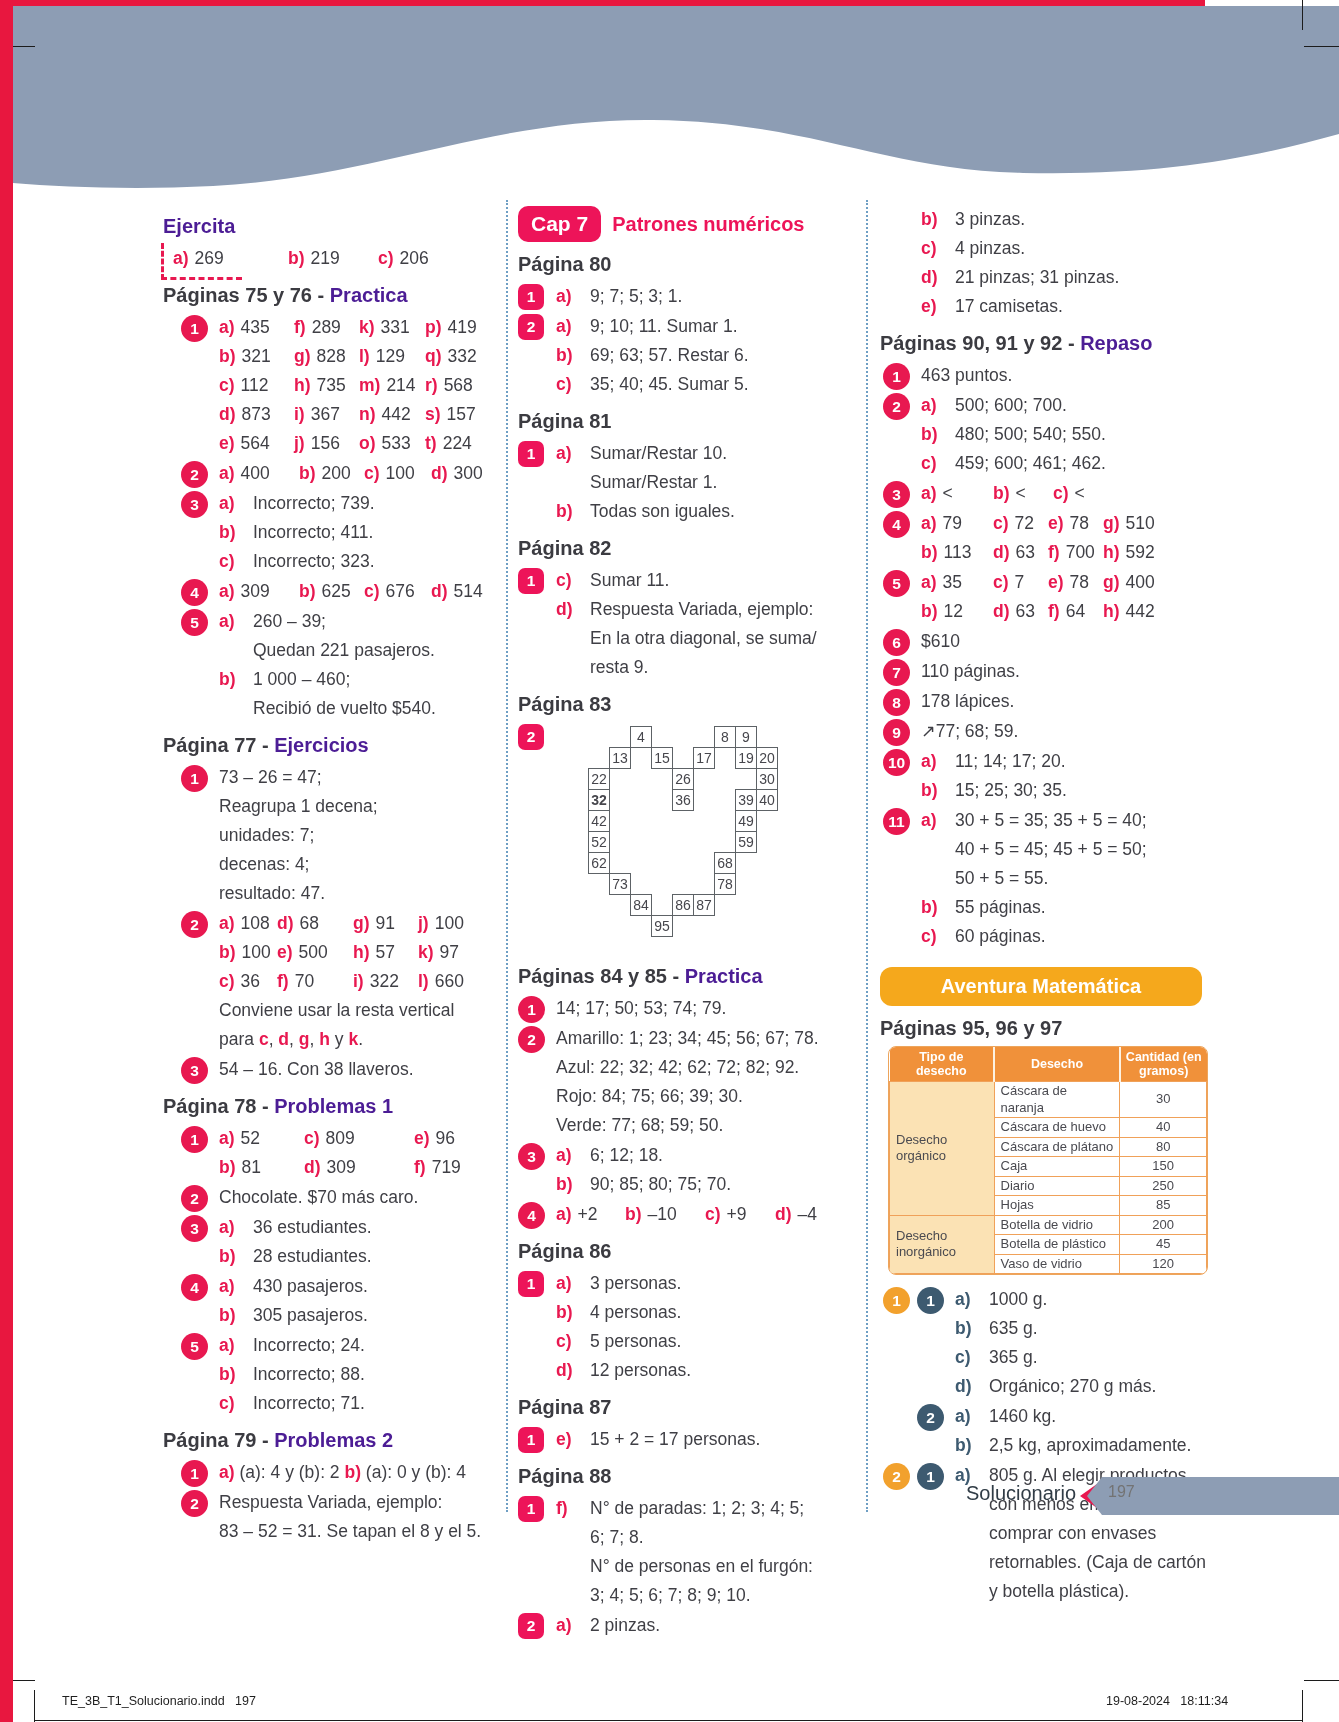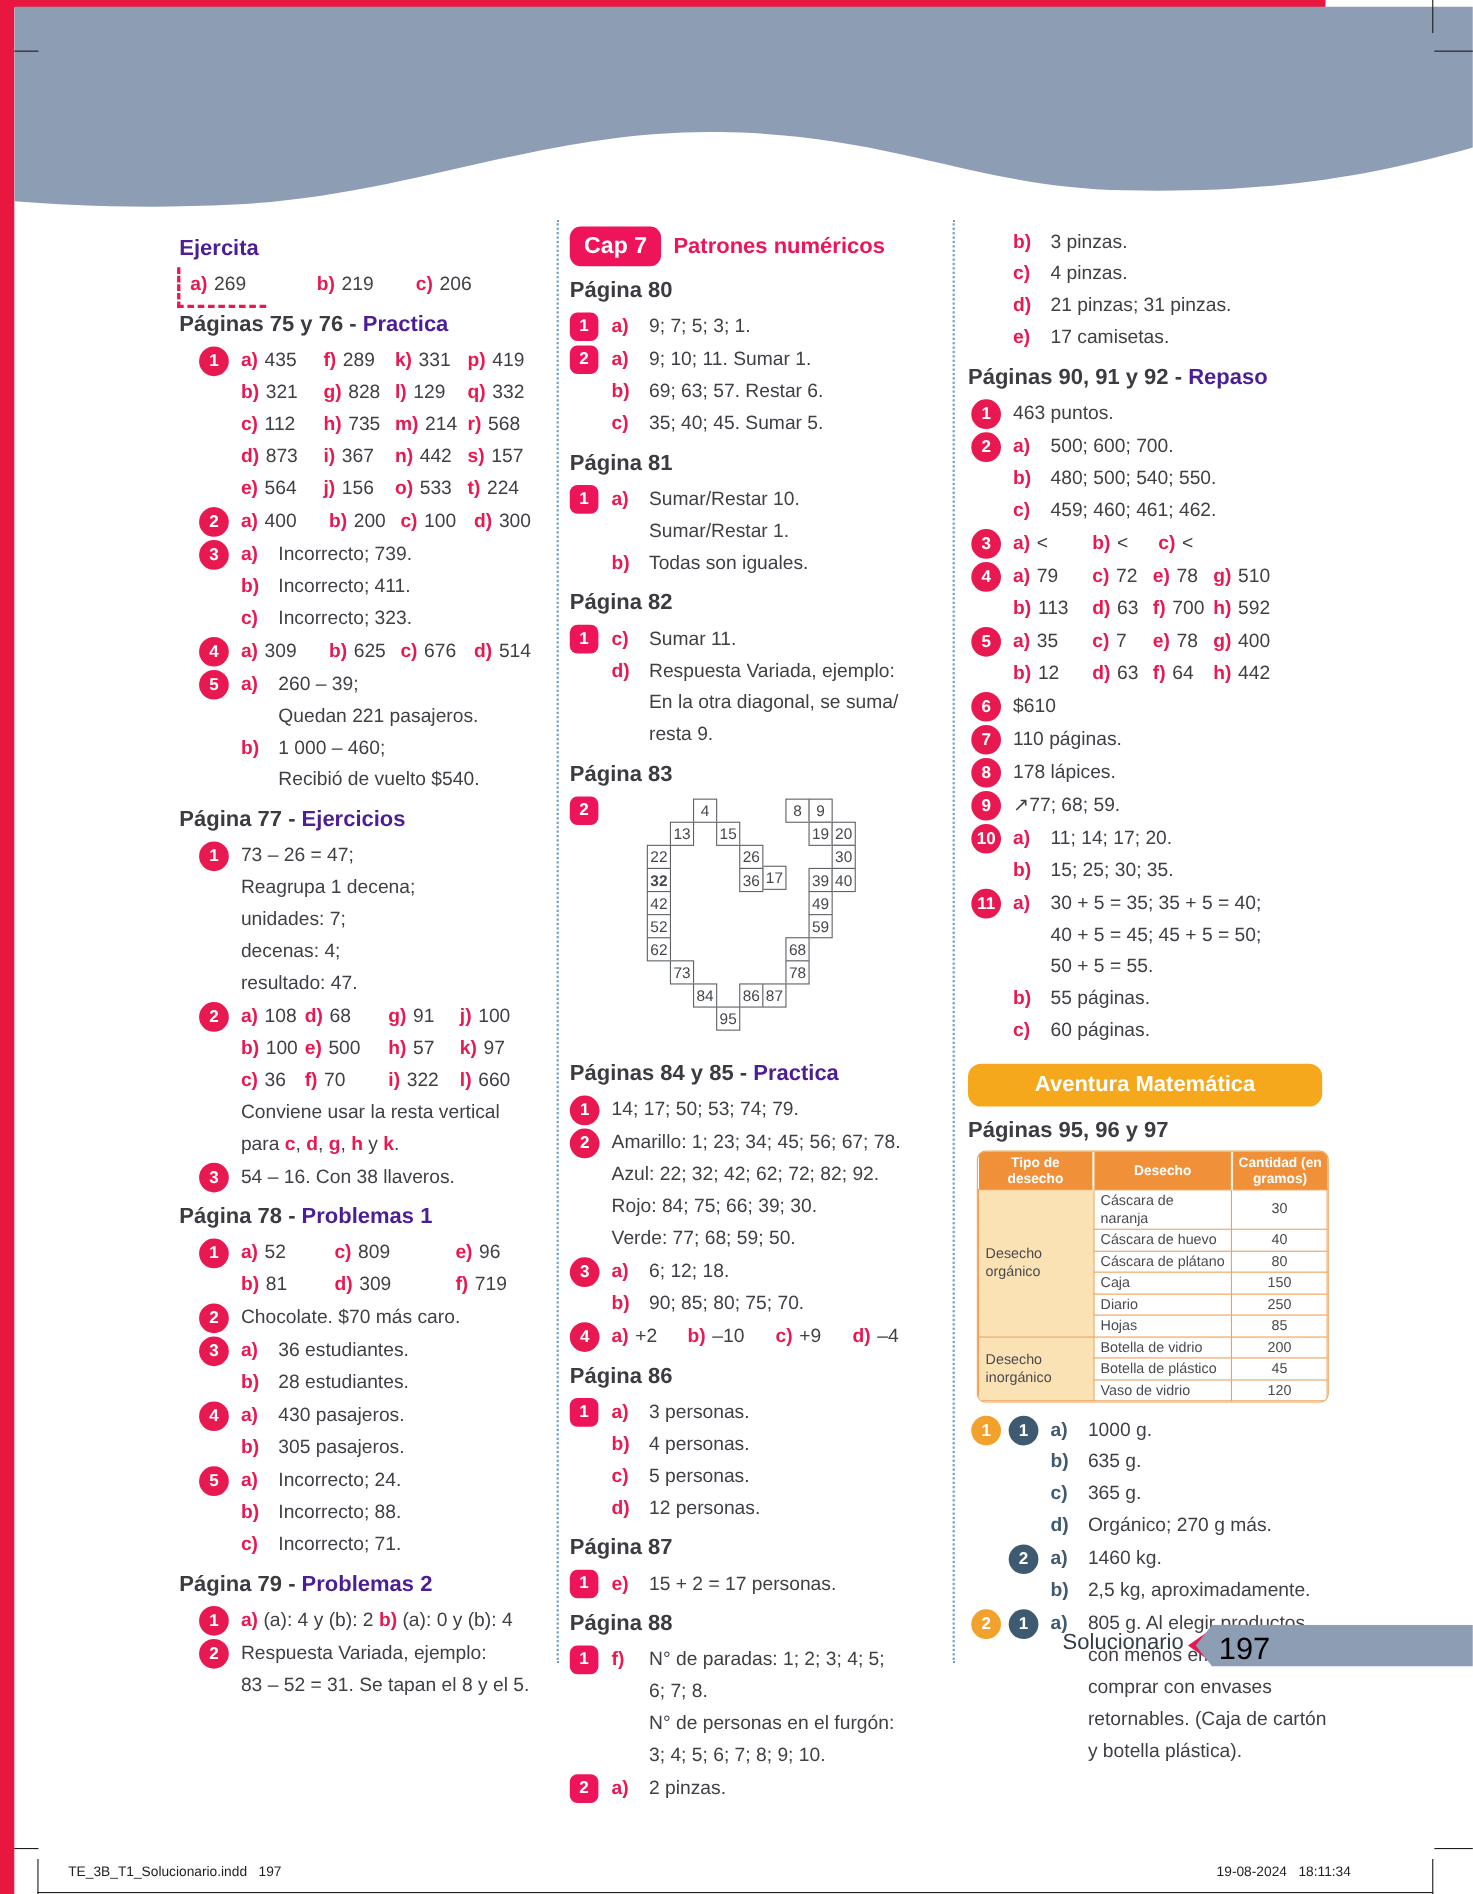--- a/index.html
+++ b/index.html
@@ -73,21 +73,21 @@
   th{background:#f0913a;color:#fff;font-size:12.5px;font-weight:bold;padding:3px 4px;text-align:center;}
   th + th{border-left:2px solid #fdf2e2;}
   td{border:1px solid #f0a159;font-size:13px;color:#4a4a50;padding:1px 6px;line-height:16.5px;}
   td.type{background:#fbe2b4;width:100px;}
   td.name{width:130px;}
   td.qty{width:80px;text-align:center;}
 
   
   .solu{position:absolute;top:1482px;left:966px;width:100px;text-align:right;font-size:20px;color:#303c46;}
   .ribbon{position:absolute;left:1080px;top:1477px;width:259px;height:38px;}
-  .pagenum{position:absolute;left:1108px;top:1483px;font-size:28px;color:#000000;}
+  .pagenum{position:absolute;left:1108px;top:1483px;font-size:16px;color:#737373;}
   .footnote{position:absolute;top:1694px;font-size:12.5px;color:#1f1f1f;white-space:pre;}
   .fl{left:62px;} .fr{left:1106px;}
 </style>
 </head>
 <body>
 
 <div class="page">
 
   <div class="red-left"></div>
   <div class="red-top"></div>
@@ -636,21 +636,21 @@
             <div class="badges">
               <span class="badge square">2</span>
             </div>
             <div class="lines">
               <div class="heart">
                 <div class="hcell" style="left: 63px; top: 0px;">4</div>
                 <div class="hcell" style="left: 147px; top: 0px;">8</div>
                 <div class="hcell" style="left: 168px; top: 0px;">9</div>
                 <div class="hcell" style="left: 42px; top: 21px;">13</div>
                 <div class="hcell" style="left: 84px; top: 21px;">15</div>
-                <div class="hcell" style="left: 126px; top: 21px; margin-top: 40px;">17</div>
+                <div class="hcell" style="left: 126px; top: 21px;">17</div>
                 <div class="hcell" style="left: 168px; top: 21px;">19</div>
                 <div class="hcell" style="left: 189px; top: 21px;">20</div>
                 <div class="hcell" style="left: 21px; top: 42px;">22</div>
                 <div class="hcell" style="left: 105px; top: 42px;">26</div>
                 <div class="hcell" style="left: 189px; top: 42px;">30</div>
                 <div class="hcell" style="left: 21px; top: 63px; font-weight: bold;">32</div>
                 <div class="hcell" style="left: 105px; top: 63px;">36</div>
                 <div class="hcell" style="left: 168px; top: 63px;">39</div>
                 <div class="hcell" style="left: 189px; top: 63px;">40</div>
                 <div class="hcell" style="left: 21px; top: 84px;">42</div>
@@ -860,21 +860,21 @@
               <div class="line">
                 <span class="lbl">a)</span>
                 <span class="txt">500; 600; 700.</span>
               </div>
               <div class="line">
                 <span class="lbl">b)</span>
                 <span class="txt">480; 500; 540; 550.</span>
               </div>
               <div class="line">
                 <span class="lbl">c)</span>
-                <span class="txt">459; 460; 461; 462.</span>
+                <span class="txt">459; 600; 461; 462.</span>
               </div>
             </div>
           </div>
           <div class="item">
             <div class="badges">
               <span class="badge">3</span>
             </div>
             <div class="lines">
               <div class="pairs">
                 <span class="cell" style="width: 72px;">

